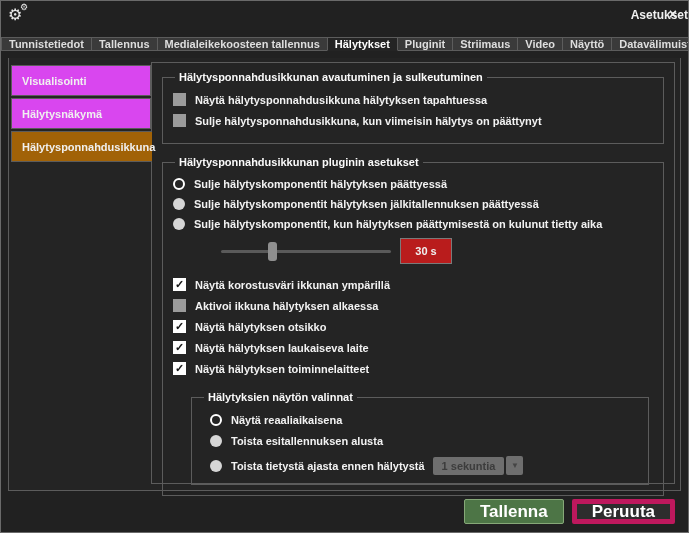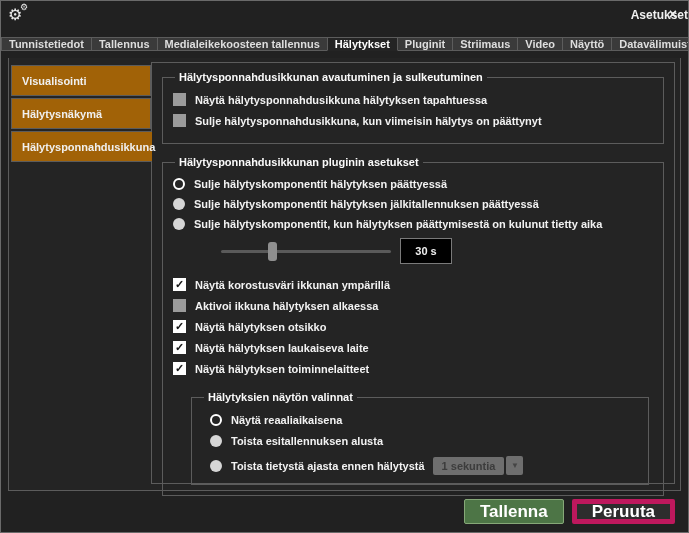--- a/index.html
+++ b/index.html
@@ -22,41 +22,41 @@
     flex:1 1 auto;display:flex;align-items:center;justify-content:center;white-space:nowrap;
     background:#3a3a3a;border:1px solid #5c5c5c;margin-left:-1px;
     font-size:11px;font-weight:bold;color:#dedede;padding:0 7px;position:relative;
   }
   .tab:first-child{margin-left:0;}
   .tab.active{background:#242424;color:#fff;border-bottom-color:#242424;z-index:3;}
   
   .tabpage{flex:1 1 auto;margin:0 7px;border:1px solid #5c5c5c;border-top:none;background:#242424;display:flex;padding:4px 5px 6px 2px;min-height:0;}
   .side{width:140px;flex:0 0 auto;display:flex;flex-direction:column;padding-top:3px;}
   .sitem{
-    height:31px;margin-bottom:2px;background:#a16207;border:1px solid #5c5c5c;
+    height:31px;margin-bottom:2px;background:#d946ef;border:1px solid #5c5c5c;
     display:flex;align-items:center;padding-left:10px;font-size:11px;font-weight:bold;position:relative;
   }
   .sitem.selected{background:#a16207;margin-right:-1px;border-right:none;z-index:2;}
   .content{flex:1 1 auto;border:1px solid #5c5c5c;background:#242424;padding:2px 10px 4px;min-width:0;}
   
   fieldset{border:1px solid #5c5c5c;margin:6px 0 12px;padding:2px 10px 8px;}
   legend{font-size:11px;font-weight:bold;padding:0 4px;margin-left:2px;color:#fafafa;}
   .row{display:flex;align-items:center;margin:8px 0;font-size:11px;font-weight:bold;color:#f2f2f2;}
   .cb{width:13px;height:13px;margin-right:9px;flex:0 0 auto;display:flex;align-items:center;justify-content:center;}
   .cb.checked{background:#ffffff;color:#161616;font-size:11px;line-height:13px;font-weight:bold;}
   .cb.unchecked{background:#9b9b9b;}
   .rb{width:12px;height:12px;border-radius:50%;margin-right:9px;flex:0 0 auto;}
   .rb.selected{border:2px solid #ffffff;background:transparent;}
   .rb.unselected{background:#d6d6d6;}
   
   .slider-row{display:flex;align-items:center;margin:6px 0 14px 48px;}
   .track{width:170px;height:3px;background:#5a5a5a;border-radius:2px;position:relative;flex:0 0 auto;}
   .handle{position:absolute;top:-8px;width:9px;height:19px;background:#8f8f8f;border-radius:3px;}
   .valuebox{
-    width:52px;height:26px;border:1px solid #7a7a7a;background:#000000;margin-left:9px;
+    width:52px;height:26px;border:1px solid #7a7a7a;background:#b91c1c;margin-left:9px;
     display:flex;align-items:center;justify-content:center;font-size:11px;font-weight:bold;
   }
   .inner-fs{margin:16px 4px 2px 18px;padding-bottom:0;}
   .inner-fs .row{margin:9px 0 9px 8px;}
   
   .dropdown{display:flex;align-items:center;margin-left:8px;}
   .dd-value{background:#6e6e6e;color:#3c3c3c;font-size:11px;font-weight:bold;padding:3px 9px;border-radius:2px;min-width:58px;}
   .dd-btn{width:17px;height:19px;background:#6e6e6e;border-radius:2px;margin-left:2px;display:flex;align-items:center;justify-content:center;color:#454545;font-size:8px;}
   
   .footer{height:41px;flex:0 0 auto;display:flex;align-items:center;justify-content:flex-end;gap:8px;padding-right:13px;}

